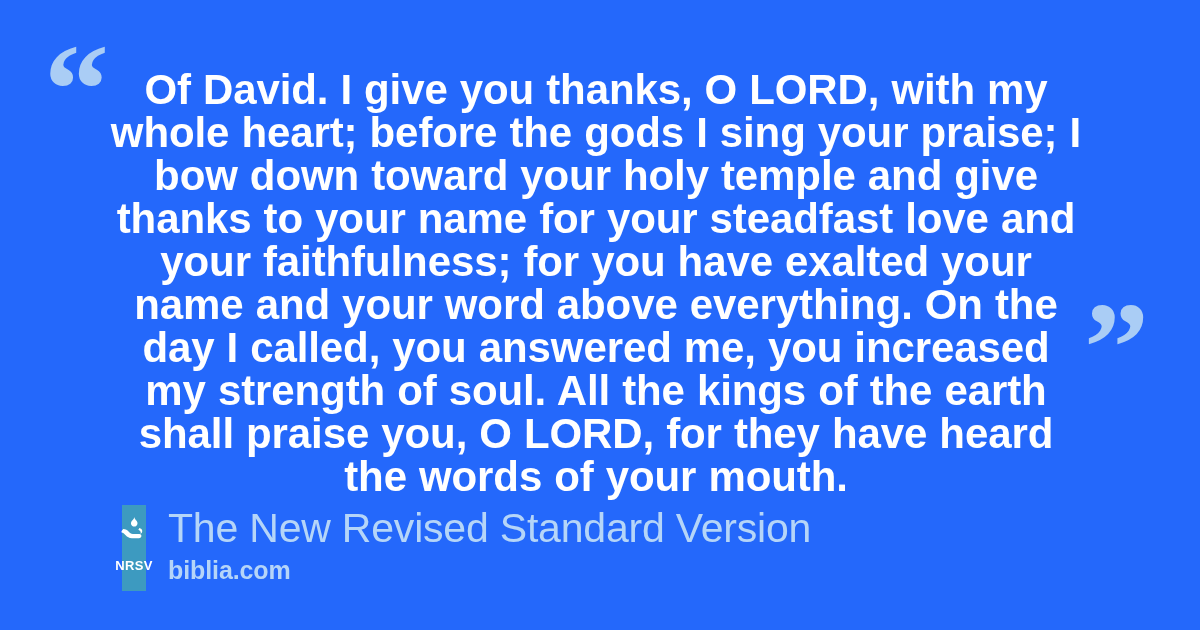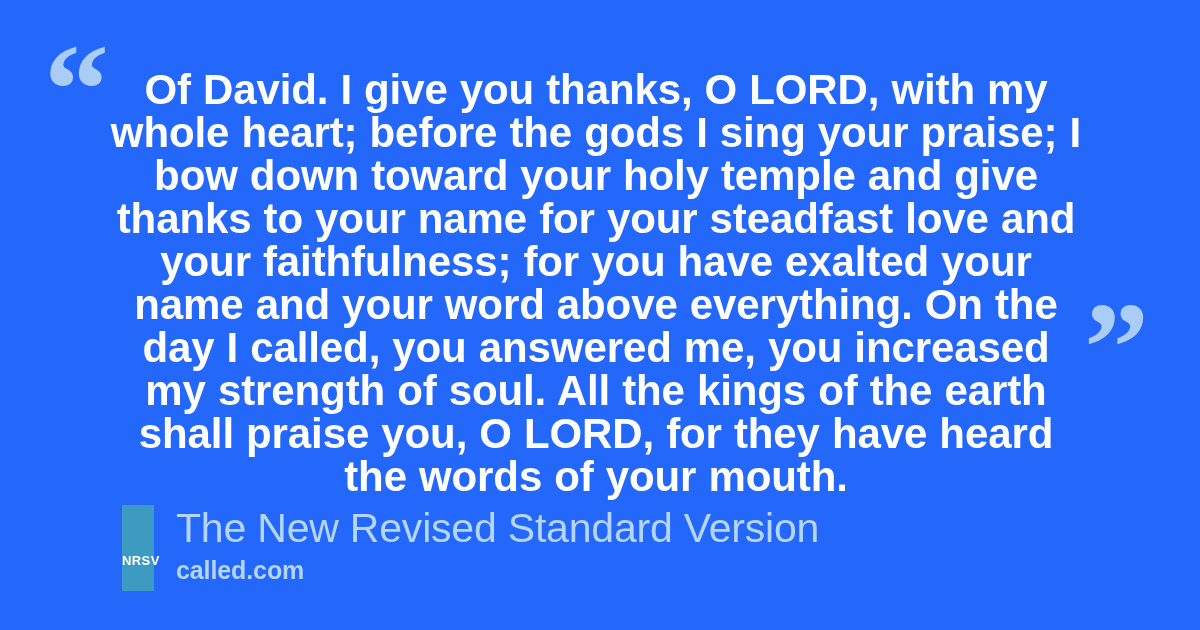--- a/index.html
+++ b/index.html
@@ -68,25 +68,25 @@
   
   #footer {
     position: absolute;
     left: 122px;
     top: 505px;
     display: flex;
     align-items: flex-start;
   }
 
   #version-badge {
-    width: 32px;
+    width: 24px;
     height: 86px;
     background: #3d9ac0;
     display: flex;
-    flex-direction: row;
+    flex-direction: column;
     align-items: center;
     justify-content: flex-start;
     flex: 0 0 auto;
     padding-top: 9px;
     box-sizing: border-box;
   }
 
   #badge-icon {
     width: 30px;
     height: 30px;
@@ -149,18 +149,18 @@
       <svg id="badge-icon" viewBox="0 0 32 32" aria-hidden="true">
         <path d="M16.4 3.2c0.1 2.0 1.6 3.0 2.5 4.3 1.2 1.6 1.1 3.7-0.3 5.0-1.3 1.2-3.4 1.2-4.7 0-1.4-1.3-1.5-3.4-0.3-5.0 0.9-1.3 2.7-2.3 2.8-4.3z" fill="#ffffff"></path>
         <path d="M4.6 16.0c2.6 0 4.3 1.3 5.6 2.6 1.4 1.4 2.6 2.6 4.6 2.6h7.0c1.2 0 2.1 0.9 2.1 2.0 0 1.5-1.1 2.6-2.6 2.6h-7.6c-2.9 0-4.9-1.3-6.6-3.1-1.5-1.6-2.8-3.0-4.6-3.3 0.3-1.3 0.9-2.4 2.1-3.4z" fill="#ffffff"></path>
         <path d="M21.6 14.8c1.9 0.3 3.2 1.6 3.2 3.4 0 1.3-0.7 2.4-1.8 3.0 0.1-0.3 0.2-0.7 0.2-1.1 0-1.6-1.1-2.9-2.7-3.3 0.6-0.5 1.0-1.2 1.1-2.0z" fill="#ffffff"></path>
       </svg>
       <div id="badge-abbr">NRSV</div>
     </div>
 
     <div id="brand-text">
       <div id="brand-title">The New Revised Standard Version</div>
-      <div id="brand-site">called.com</div>
+      <div id="brand-site">biblia.com</div>
     </div>
 
   </div>
 
 </div>
 
 </body></html>

